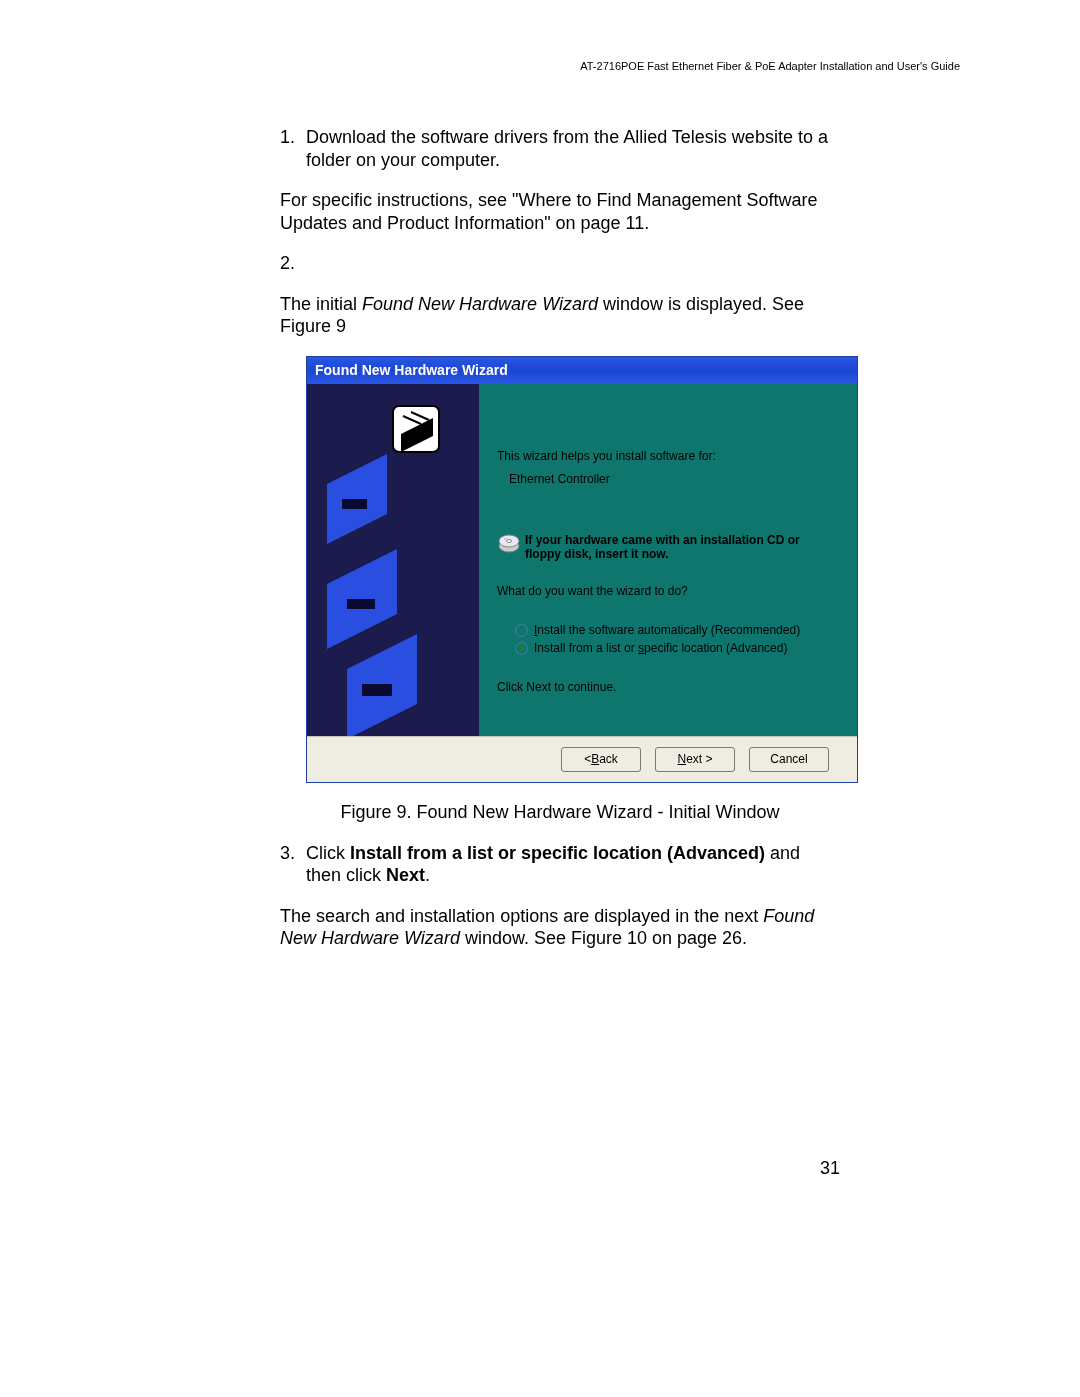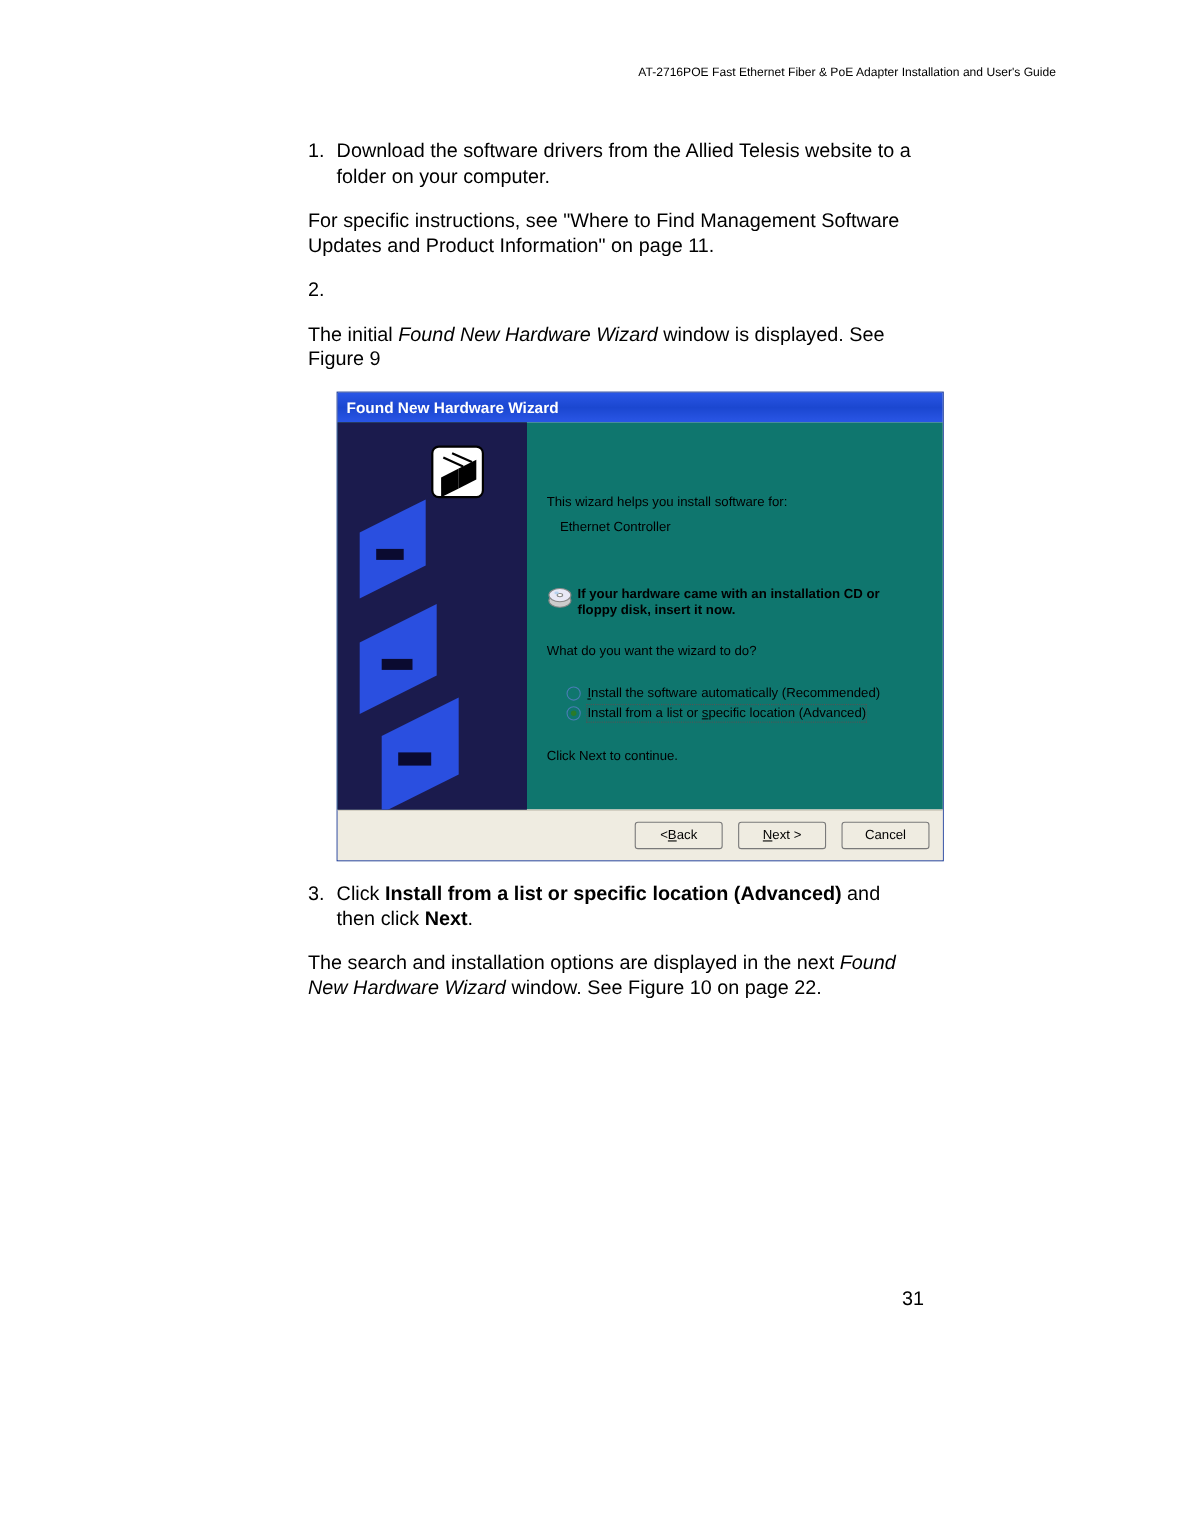--- a/index.html
+++ b/index.html
@@ -113,21 +113,21 @@
     content: ""; width: 5px; height: 5px; background: #2a7a2a; border-radius: 50%; display: block;
   }
   .radio-label.focused {
     outline: 1px dotted #555;
     outline-offset: 0;
   }
   .continue { margin-top: 24px; }
   .wizard-footer {
     background: #efece1;
     border-top: 1px solid #c8c4b6;
-    padding: 10px 12px;
+    padding: 10px 28px;
     display: flex;
     justify-content: flex-end;
     gap: 14px;
   }
   .xp-button {
     width: 78px;
     height: 23px;
     font-size: 12px;
     background: #efece1;
     border: 1px solid #7a7a7a;
@@ -144,21 +144,21 @@
     inset: 0;
   }
 
   .figure-caption {
     text-align: center;
     margin: 30px 0 22px 0;
   }
 
   .page-number {
     position: absolute;
-    bottom: 206px;
+    bottom: 218px;
     right: 240px;
     font-size: 18px;
   }
 </style>
 </head>
 <body>
 
 <div class="page">
   <div class="header-line">AT-2716POE Fast Ethernet Fiber &amp; PoE Adapter Installation and User's Guide</div>
 
@@ -226,27 +226,28 @@
           </div>
         </div>
         <div class="wizard-footer">
           <div class="xp-button">&lt; <u>B</u>ack</div>
           <div class="xp-button"><u>N</u>ext &gt;</div>
           <div class="xp-button">Cancel</div>
         </div>
       </div>
     </div>
 
+    <p class="figure-caption">Figure 9. Found New Hardware Wizard - Initial Window</p>
 
     <div class="ol-item">
       <div class="ol-num">3.</div>
       <div>
         <span>Click </span><span class="bold">Install from a list or specific location (Advanced)</span><span> and then click </span><span class="bold">Next</span><span>.</span>
       </div>
     </div>
     <p class="sub-indent">
-      <span>The search and installation options are displayed in the next </span><span class="italic">Found New Hardware Wizard</span><span> window. See Figure 10 on page 22.</span>
+      <span>The search and installation options are displayed in the next </span><span class="italic">Found New Hardware Wizard</span><span> window. See Figure 10 on page 26.</span>
     </p>
 
   </div>
 
   <div class="page-number">31</div>
 </div>
 
 </body></html>

